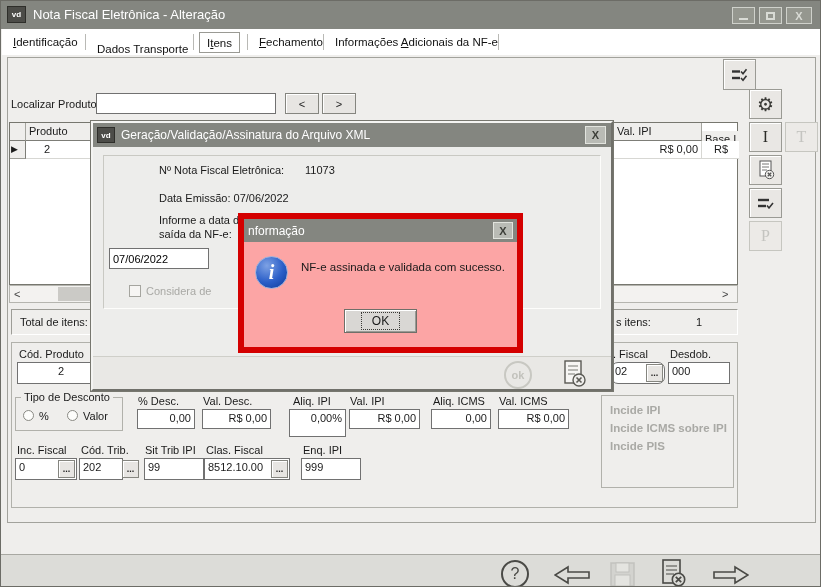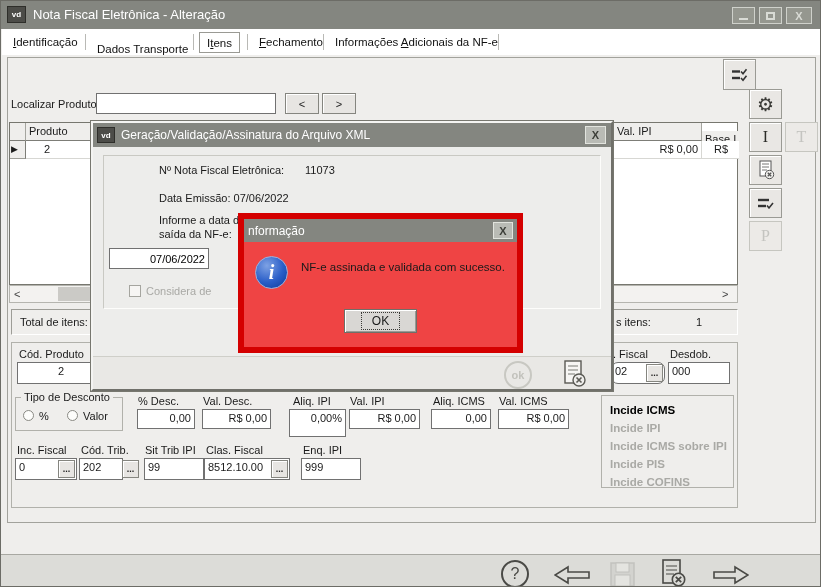--- a/index.html
+++ b/index.html
@@ -179,25 +179,23 @@
   <div class="abs fld" style="left:143px;top:457px;width:60px;height:22px;">99</div>
   <div class="abs lbl" style="left:205px;top:443px;">Clas. Fiscal</div>
   <div class="abs fld" style="left:203px;top:457px;width:86px;height:22px;padding-right:18px;">8512.10.00</div>
   <div class="abs btn3d" style="left:270px;top:459px;width:17px;height:18px;font-weight:bold;font-size:9px;">
       <span>...</span>
     </div>
   <div class="abs lbl" style="left:302px;top:443px;">Enq. IPI</div>
   <div class="abs fld" style="left:300px;top:457px;width:60px;height:22px;">999</div>
 
   <div class="abs" style="left:600px;top:394px;width:133px;height:93px;border:1px solid #b1b1ab;padding:5px 8px;">
-    <div class="incide" style="color:#000;">Incide ICMS</div>
     <div class="incide dim">Incide IPI</div>
     <div class="incide dim">Incide ICMS sobre IPI</div>
     <div class="incide dim">Incide PIS</div>
-    <div class="incide dim">Incide COFINS</div>
   </div>
 
   <div class="abs sidebtn" style="left:748px;top:88px;width:33px;height:30px;">
     <span style="font-size:19px;color:#3a3a36;line-height:1;">⚙</span>
   </div>
   <div class="abs sidebtn" style="left:748px;top:121px;width:33px;height:30px;">
     <span class="serifletter">I</span>
   </div>
   <div class="abs sidebtn disabled" style="left:784px;top:121px;width:33px;height:30px;">
     <span class="serifletter off">T</span>
@@ -228,38 +226,38 @@
     </div>
     <div class="abs xbtn" style="left:492px;top:3px;width:21px;height:18px;">
       <span>X</span>
     </div>
     <div class="abs" style="left:10px;top:32px;width:498px;height:154px;border:1px solid;border-color:#c9c9c3 #fdfdfb #fdfdfb #c9c9c3;"></div>
     <div class="abs lbl" style="left:66px;top:41px;">Nº Nota Fiscal Eletrônica:</div>
     <div class="abs lbl" style="left:212px;top:41px;">11073</div>
     <div class="abs lbl" style="left:66px;top:69px;">Data Emissão: 07/06/2022</div>
     <div class="abs lbl" style="left:66px;top:91px;">Informe a data d</div>
     <div class="abs lbl" style="left:66px;top:105px;">saída da NF-e:</div>
-    <input class="abs fld" style="left: 16px; top: 125px; width: 100px; height: 21px; text-align: right;" value="07/06/2022">
+    <input class="abs fld" style="left: 16px; top: 125px; width: 100px; height: 21px;" value="07/06/2022">
     <div class="abs chk" style="left:36px;top:162px;"></div>
     <div class="abs lbl dim" style="left:53px;top:162px;">Considera de</div>
     <div class="abs" style="left:0;top:233px;width:518px;height:33px;background:#e9e8e5;border-top:1px solid #cfcfc9;"></div>
     <div class="abs" style="left:411px;top:238px;width:28px;height:28px;border:2px solid #c8c8c2;border-radius:50%;color:#c2c2bc;display:flex;align-items:center;justify-content:center;font-weight:bold;">
       <span>ok</span>
     </div>
     <div class="abs" style="left:468px;top:236px;">
       <svg width="26" height="30" viewBox="0 0 26 30">
         <rect x="4" y="2" width="16" height="22" fill="#f7f6f4" stroke="#5a5a54" stroke-width="1.4"></rect>
         <path d="M7 7h10M7 11h10M7 15h7" stroke="#7a7a74" stroke-width="1.2"></path>
         <circle cx="18" cy="21" r="6" fill="#efeeec" stroke="#5a5a54" stroke-width="1.4"></circle>
         <path d="M15.5 18.5l5 5M20.5 18.5l-5 5" stroke="#5a5a54" stroke-width="1.6"></path>
       </svg>
     </div>
   </div>
 
-  <div class="abs" style="left:237px;top:212px;width:285px;height:140px;border:6px solid #d40000;z-index:10;background:#ef4444;">
+  <div class="abs" style="left:237px;top:212px;width:285px;height:140px;border:6px solid #d40000;z-index:10;background:#fca5a5;">
     <div class="dtitle abs" style="left:0;top:0;width:273px;height:23px;padding-left:4px;">
       <span>nformação</span>
     </div>
     <div class="abs xbtn" style="left:249px;top:3px;width:20px;height:17px;">
       <span>X</span>
     </div>
     <div class="abs" style="left:11px;top:37px;width:33px;height:33px;border-radius:50%;
          background:radial-gradient(circle at 35% 28%, #7ea2e4 0%, #2a5ec8 55%, #0c3a96 100%);
          border:1px solid #9db2dc;display:flex;align-items:center;justify-content:center;">
       <span style="color:#fff;font-family:'Liberation Serif',serif;font-weight:bold;font-size:20px;font-style:italic;">i</span>

